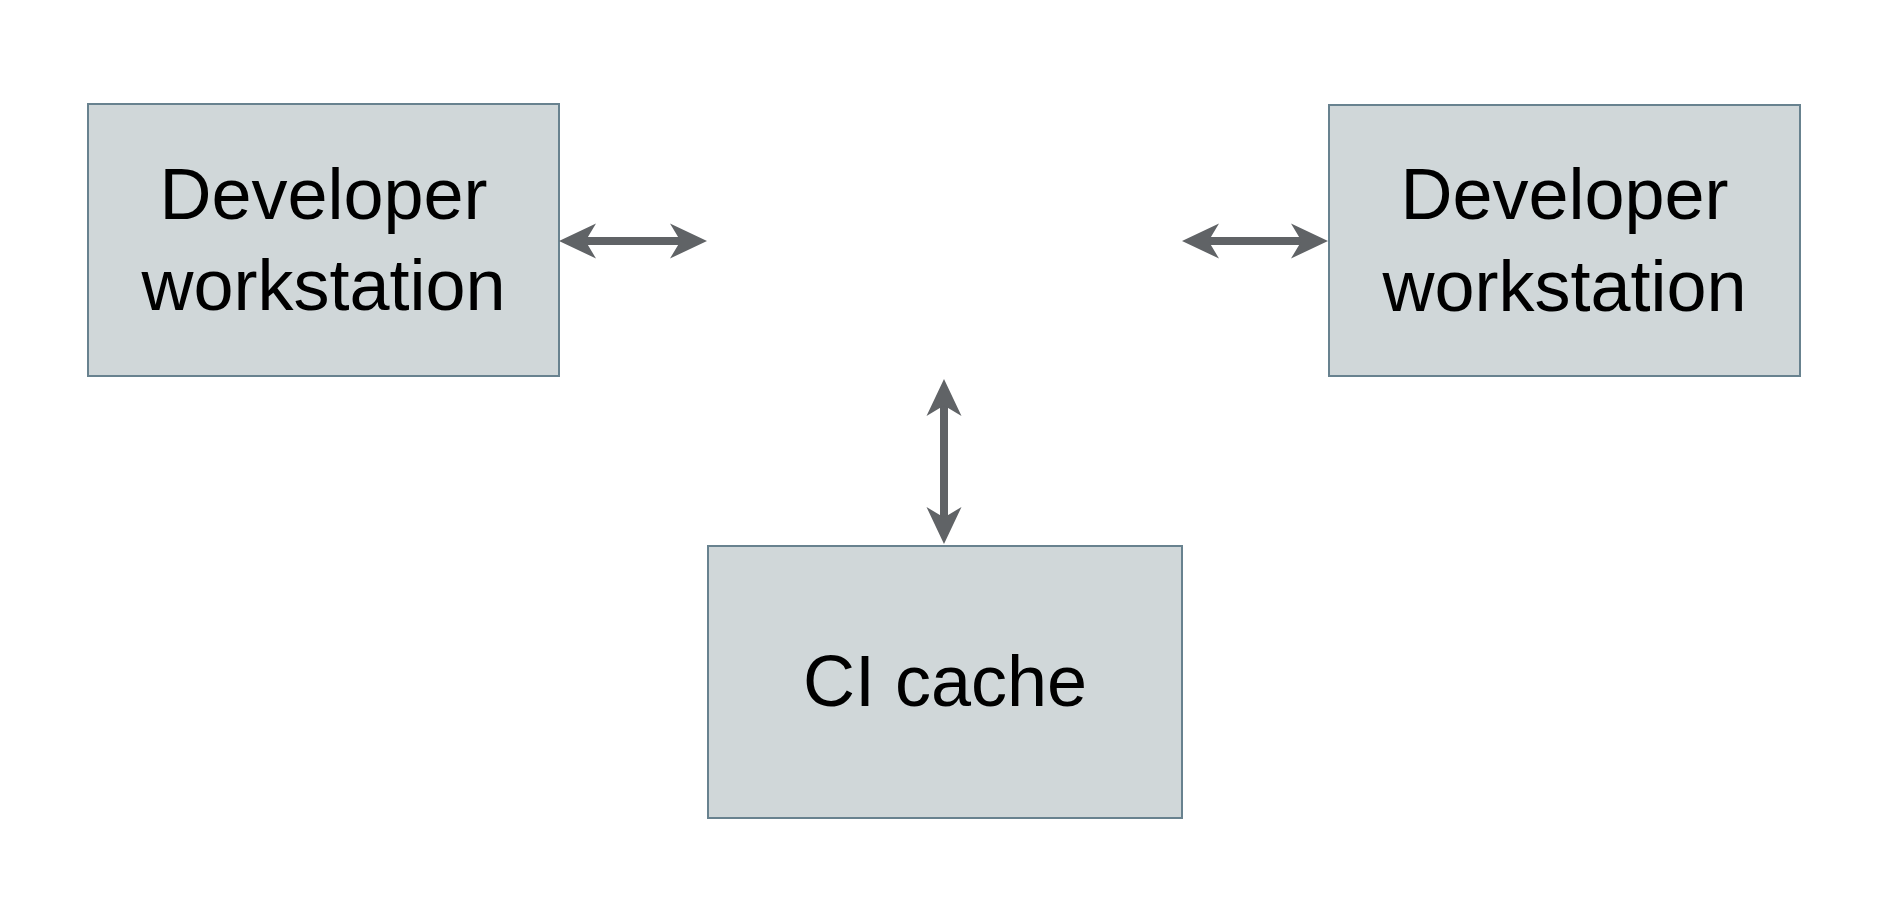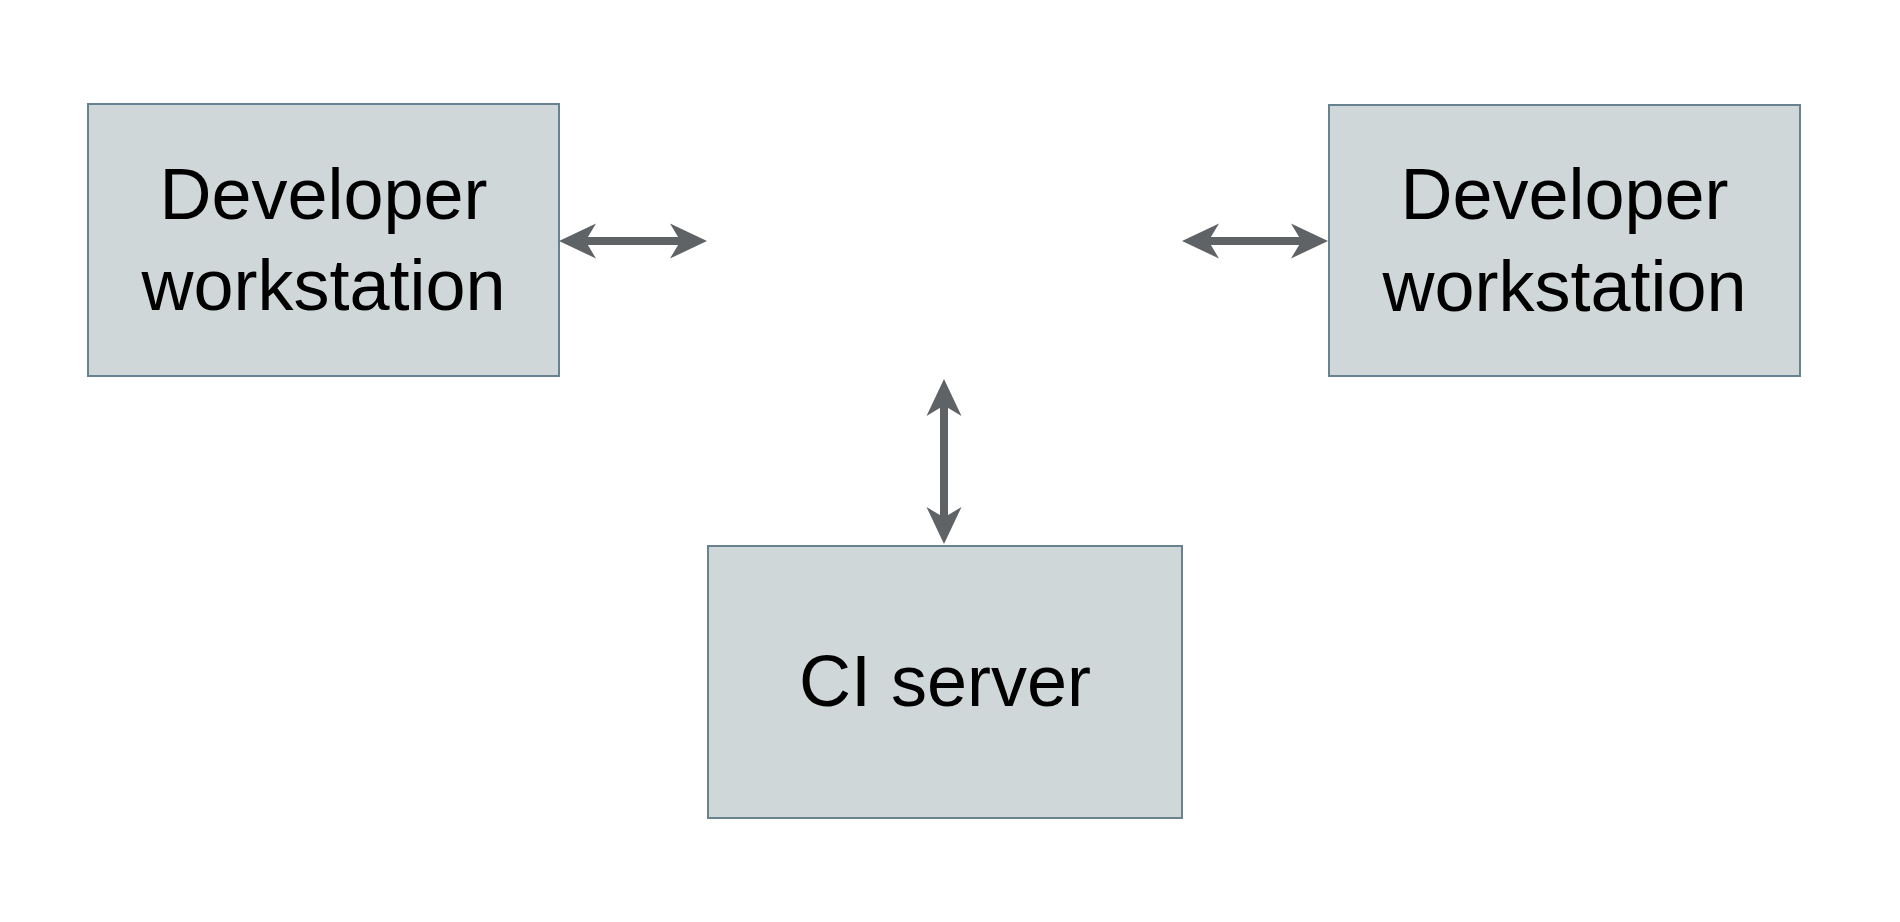--- a/index.html
+++ b/index.html
@@ -58,21 +58,21 @@
 workstation</span>
   </div>
 
 
   <div class="node node-dev-right">
     <span class="node-label">Developer
 workstation</span>
   </div>
 
   <div class="node node-ci-server">
-    <span class="node-label">CI server</span>
+    <span class="node-label">CI cache</span>
   </div>
 
   <svg class="arrow arrow-h1" width="150" height="44" viewBox="0 0 150 44" aria-hidden="true">
     <rect x="26" y="18" width="98" height="8"></rect>
     <path d="M 1 22 L 38 4.5 L 27.5 22 L 38 39.5 Z"></path>
     <path d="M 149 22 L 112 4.5 L 122.5 22 L 112 39.5 Z"></path>
   </svg>
 
   <svg class="arrow arrow-h2" width="148" height="44" viewBox="0 0 148 44" aria-hidden="true">
     <rect x="26" y="18" width="96" height="8"></rect>

